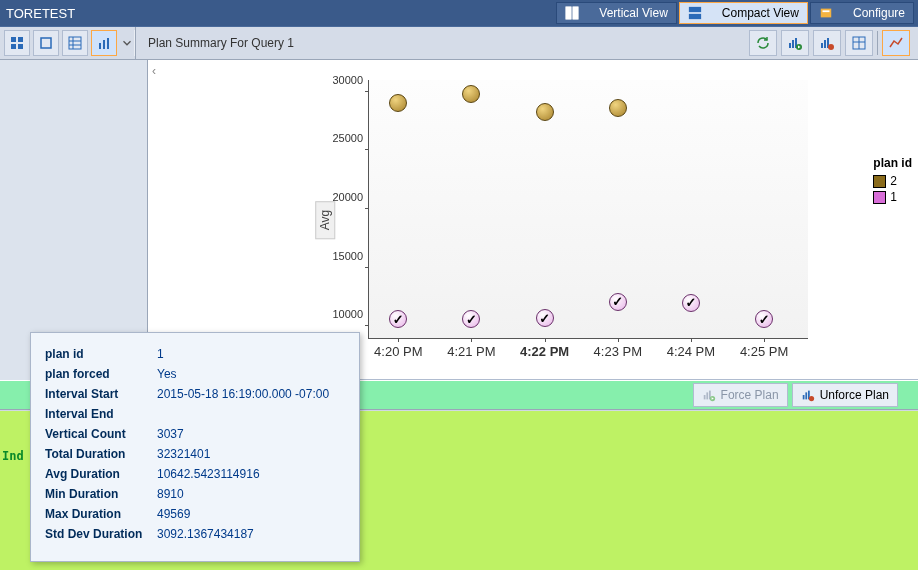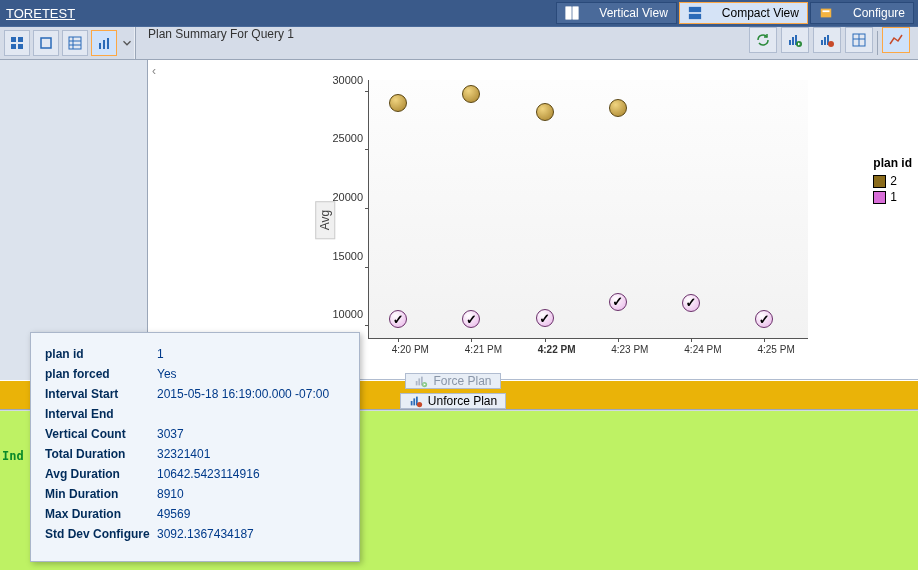--- a/index.html
+++ b/index.html
@@ -1,27 +1,27 @@
 <!DOCTYPE html>
 <html><head>
 <meta charset="utf-8">
 <style>
 * { box-sizing: border-box; margin: 0; padding: 0; font-family: "Segoe UI", Tahoma, sans-serif; font-size: 12px; }
 body { width: 918px; height: 570px; background: #c0cbdb; overflow: hidden; position: relative; }
 
 
 .titlebar { height: 27px; background: #3a5a8a; display: flex; align-items: center; justify-content: space-between; border-bottom: 1px solid #4a6a9a; }
-.titlebar .title { color: #fff; padding-left: 6px; font-size: 13px; text-decoration: underline; }
+.titlebar .title { color: #fff; padding-left: 6px; font-size: 13px; }
 .titlebar .right-buttons { display: flex; gap: 2px; padding-right: 4px; height: 100%; align-items: center; }
 .topbtn { height: 22px; display: flex; align-items: center; gap: 20px; padding: 0 8px; background: #4a6a9a; border: 1px solid #2a4a7a; color: #fff; cursor: pointer; }
 .topbtn.active { background: #d5e3f6; border: 1px solid #fca744; color: #000; }
 .topbtn .ic { width: 14px; height: 14px; display: inline-block; }
 
 
-.secondbar { height: 33px; background: #d5dce8; border-bottom: 1px solid #9aa6b8; display: flex; }
+.secondbar { height: 33px; background: #d5dce8; border-bottom: 1px solid #9aa6b8; display: flex; align-items: center; }
 .secondbar .left-tools { display: flex; align-items: center; padding-left: 4px; gap: 3px; border-right: 1px solid #ffffff80; }
 .secondbar .summary-title { padding-left: 12px; color: #333; flex: 1; }
 .secondbar .right-tools { display: flex; gap: 4px; padding-right: 8px; }
 .tbtn { width: 28px; height: 26px; background: #e2e8f2; border: 1px solid #b0bcd0; display: flex; align-items: center; justify-content: center; cursor: pointer; }
 .tbtn.active { background: #cfe2fb; border: 1px solid #fca744; }
 .tbtn svg { width: 16px; height: 16px; }
 .tbtn.small { width: 26px; }
 
 
 .main { display: flex; height: 320px; }
@@ -29,36 +29,36 @@
 .divider-handle { position: absolute; right: -1px; top: 0; bottom: 0; width: 6px; cursor: ew-resize; }
 .chartpane { flex: 1; background: #fff; position: relative; border-bottom: 1px solid #b0bcd0; }
 .chart-collapse { position: absolute; left: 4px; top: 4px; width: 10px; height: 10px; color: #888; cursor: pointer; }
 
 
 .chart-inner { position: absolute; left: 160px; top: 10px; right: 100px; bottom: 10px; }
 .plot-area { position: absolute; left: 60px; right: 10px; top: 10px; bottom: 30px; background: linear-gradient(#fdfdfd,#f2f2f2); border-left: 1px solid #555; border-bottom: 1px solid #555; }
 .ylabel-rot { position: absolute; left: 158px; top: 50%; transform: translateY(-50%) rotate(-90deg); transform-origin: center; color: #444; background: #f0f0f0; padding: 2px 8px; border: 1px solid #ccc; }
 .ytick { position: absolute; right: 100%; padding-right: 6px; transform: translateY(-50%); color: #333; font-size: 11px; }
 .ygridtick { position: absolute; left: -4px; width: 4px; height: 1px; background: #555; }
-.xtick { position: absolute; top: 100%; padding-top: 6px; transform: translateX(-50%); color: #333; font-size: 10px; white-space: nowrap; margin-left: 12px; }
+.xtick { position: absolute; top: 100%; padding-top: 6px; transform: translateX(-50%); color: #333; font-size: 13px; white-space: nowrap; }
 .xgridtick { position: absolute; bottom: -4px; width: 1px; height: 4px; background: #555; }
 .point { position: absolute; width: 18px; height: 18px; border-radius: 50%; transform: translate(-50%, 50%); cursor: pointer; display: flex; align-items: center; justify-content: center; }
 .point.gold { background: radial-gradient(circle at 35% 30%, #f0d480, #a6812b); border: 1px solid #5a4510; }
 .point.mag { background: radial-gradient(circle at 35% 30%, #ffffff, #e8b3e8); border: 1px solid #6a306a; }
 .point .chk { font-size: 13px; font-weight: bold; color: #000; line-height: 1; }
 
 .legend { position: absolute; right: 6px; top: 38%; transform: translateY(-50%); background: #fff; border: none; }
 .legend .lg-title { font-weight: bold; margin-bottom: 4px; }
 .legend .lg-row { display: flex; align-items: center; gap: 4px; margin-bottom: 2px; }
 .legend .sw { width: 13px; height: 13px; border: 1px solid #000; }
 .legend .sw.gold { background: #8a6b1b; }
 .legend .sw.mag { background: #d86ed8; }
 
 
-.forcebar { height: 30px; background: #eab308; border-top: 1px solid #fff; border-bottom: 1px solid #9aa6b8; display: flex; justify-content: flex-end; align-items: center; padding-right: 12px; gap: 4px; position: absolute; left: 0; right: 0; top: 380px; flex-direction: column; }
+.forcebar { height: 30px; background: #86efac; border-top: 1px solid #fff; border-bottom: 1px solid #9aa6b8; display: flex; justify-content: flex-end; align-items: center; padding-right: 20px; gap: 4px; position: absolute; left: 0; right: 0; top: 380px; }
 .fbtn { height: 24px; display: flex; align-items: center; gap: 5px; padding: 0 8px; background: #e8eef6; border: 1px solid #b0bcd0; cursor: pointer; }
 .fbtn.disabled { color: #8a96a8; }
 .fbtn .ic { width: 14px; height: 14px; }
 
 
 .lower { position: absolute; left: 0; right: 0; top: 410px; bottom: 0; background: #bef264; border-top: 1px solid #d0d8e4; font-weight: bold; }
 .ind-text { position: absolute; left: 2px; top: 38px; color: #0a8a2a; font-family: Consolas, monospace; }
 
 
 .tooltip { position: absolute; left: 30px; top: 332px; width: 330px; background: #f0f5fb; border: 1px solid #aab6ca; box-shadow: 2px 2px 6px rgba(0,0,0,0.25); padding: 14px; z-index: 50; }
@@ -312,16 +312,16 @@
     </div>
     <div class="row">
       <span class="k">Min Duration</span>
       <span class="v">8910</span>
     </div>
     <div class="row">
       <span class="k">Max Duration</span>
       <span class="v">49569</span>
     </div>
     <div class="row">
-      <span class="k">Std Dev Configure</span>
+      <span class="k">Std Dev Duration</span>
       <span class="v">3092.1367434187</span>
     </div>
   </div>
 
 </body></html>

